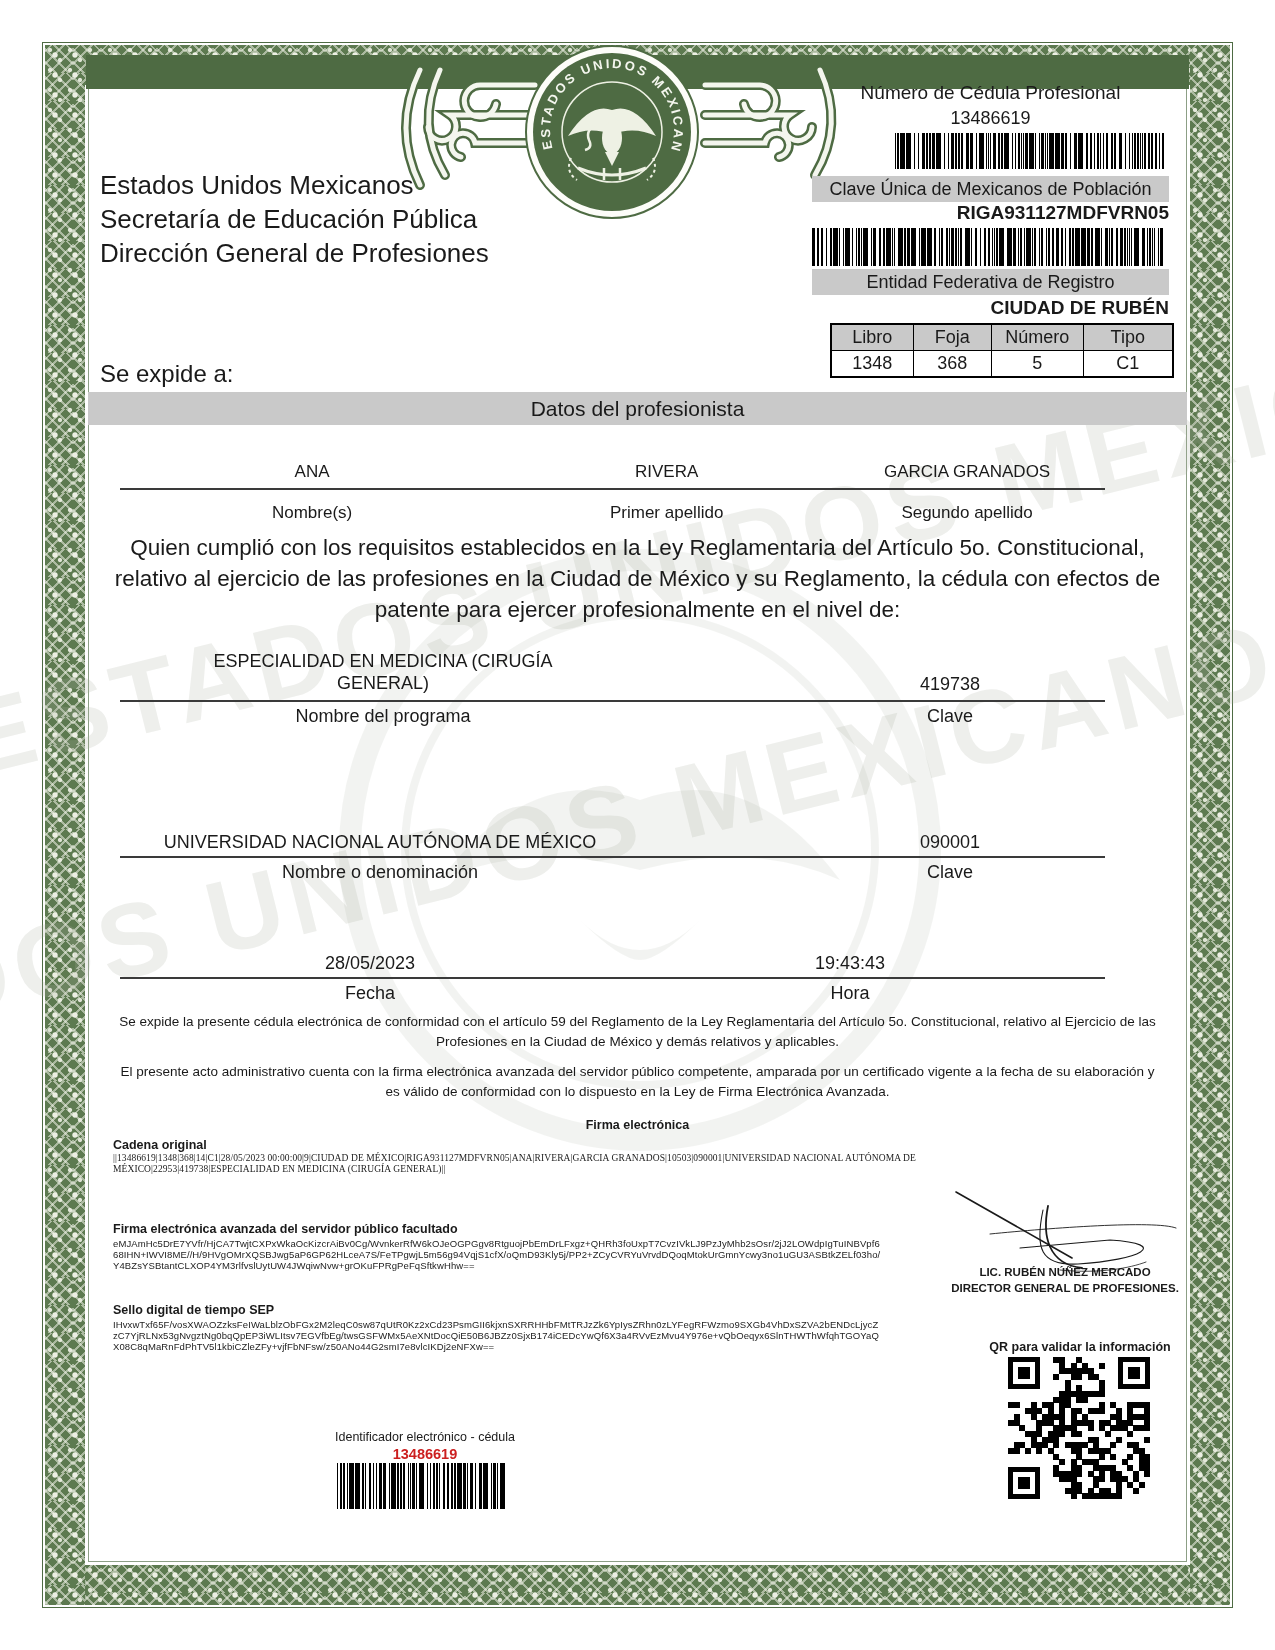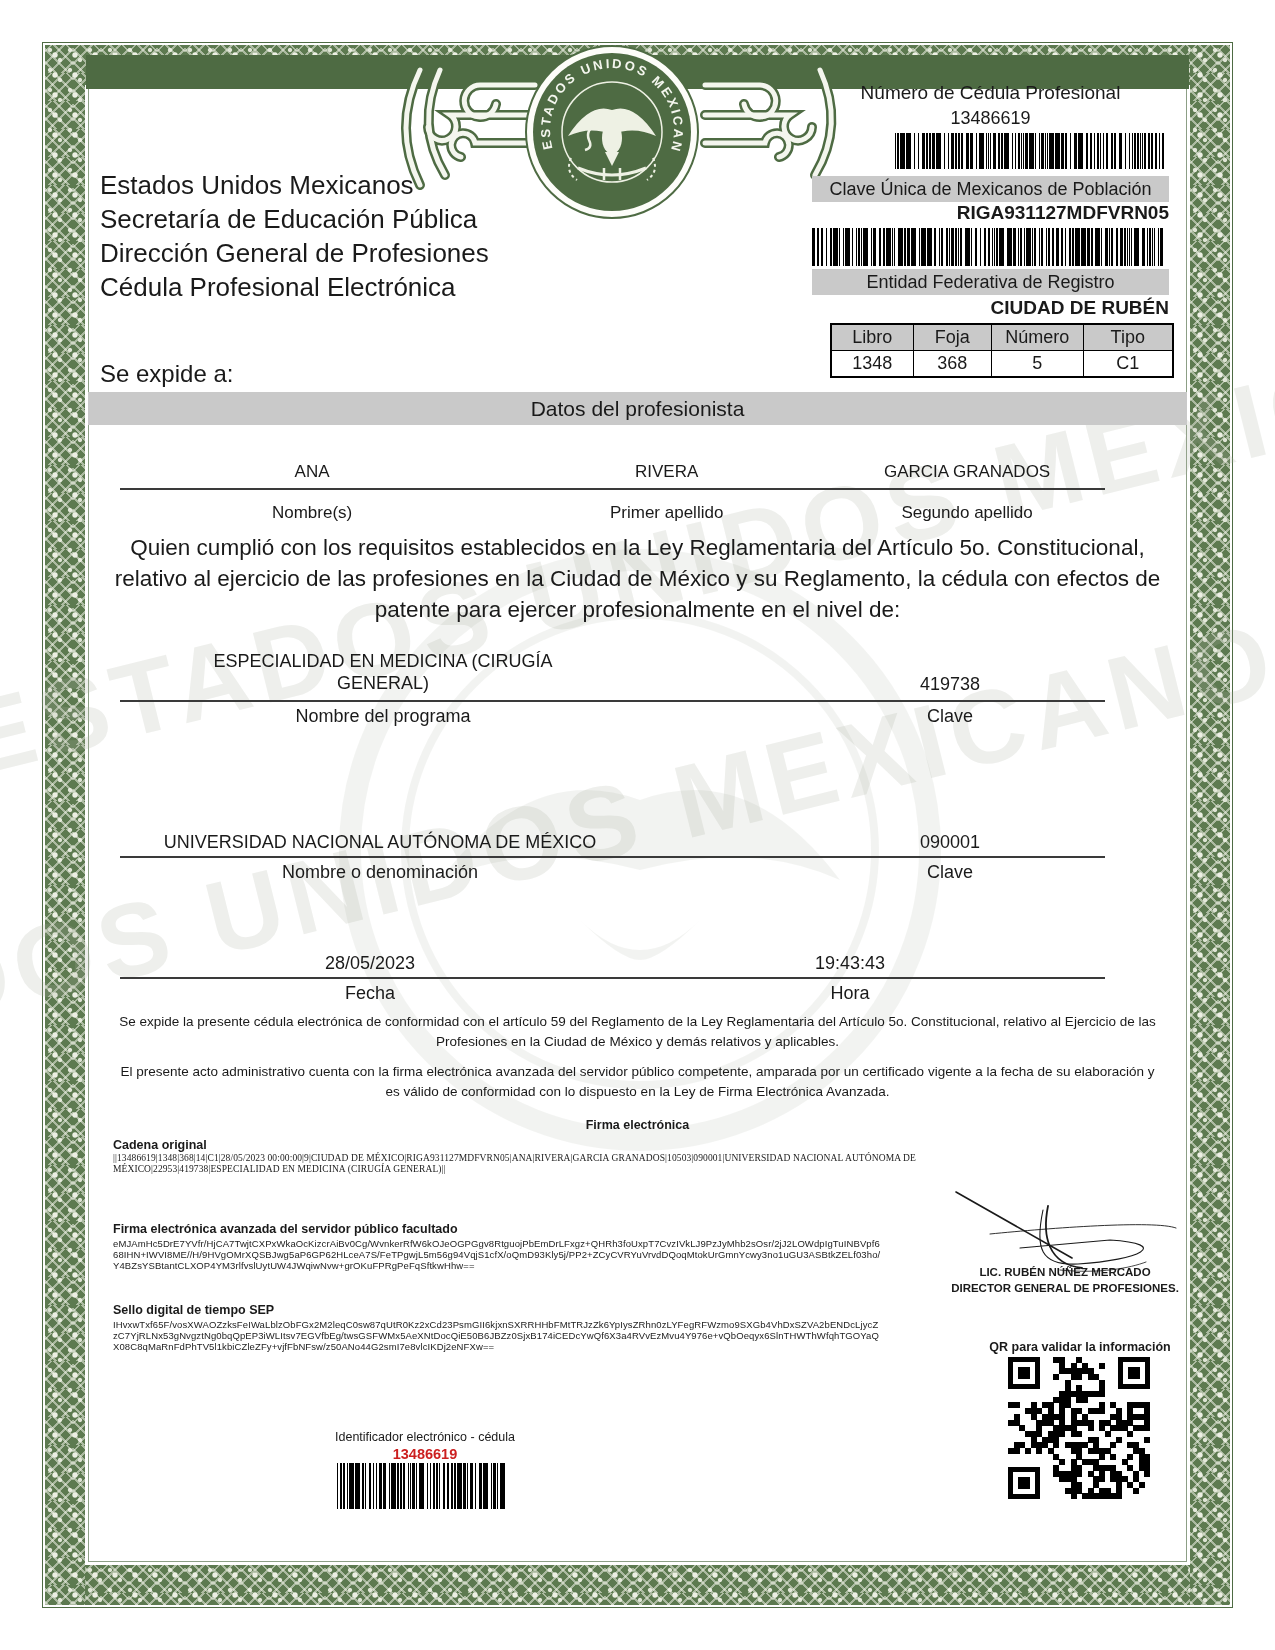--- a/index.html
+++ b/index.html
@@ -202,21 +202,20 @@
       <path d="M186,118 Q180,132 192,140" stroke-width="2" stroke-dasharray="3 3"></path>
       <path d="M268,118 Q274,132 262,140" stroke-width="2" stroke-dasharray="3 3"></path>
       <path d="M219,128 v12 M235,128 v12" stroke-width="2.5"></path>
     </g>
   </svg>
 
   <div id="org-lines">
     <div>Estados Unidos Mexicanos</div>
     <div>Secretaría de Educación Pública</div>
     <div>Dirección General de Profesiones</div>
-    <div>Cédula Profesional Electrónica</div>
   </div>
   <div id="se-expide">Se expide a:</div>
 
   <div class="rcol-center" id="ced-label">Número de Cédula Profesional</div>
   <div class="rcol-center" id="ced-value">13486619</div>
   <div class="barcode" id="bc-cedula">
       <b style="left:0px;width:1px"></b>
       <b style="left:2px;width:2px"></b>
       <b style="left:5px;width:5px"></b>
       <b style="left:11px;width:5px"></b>

